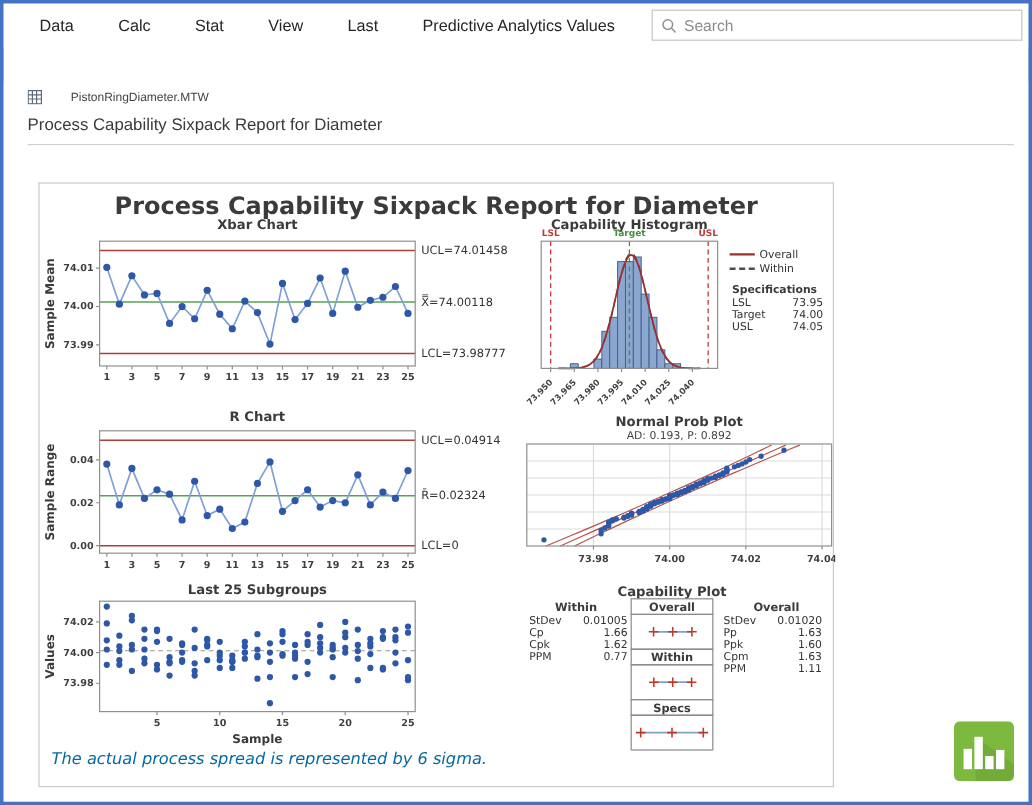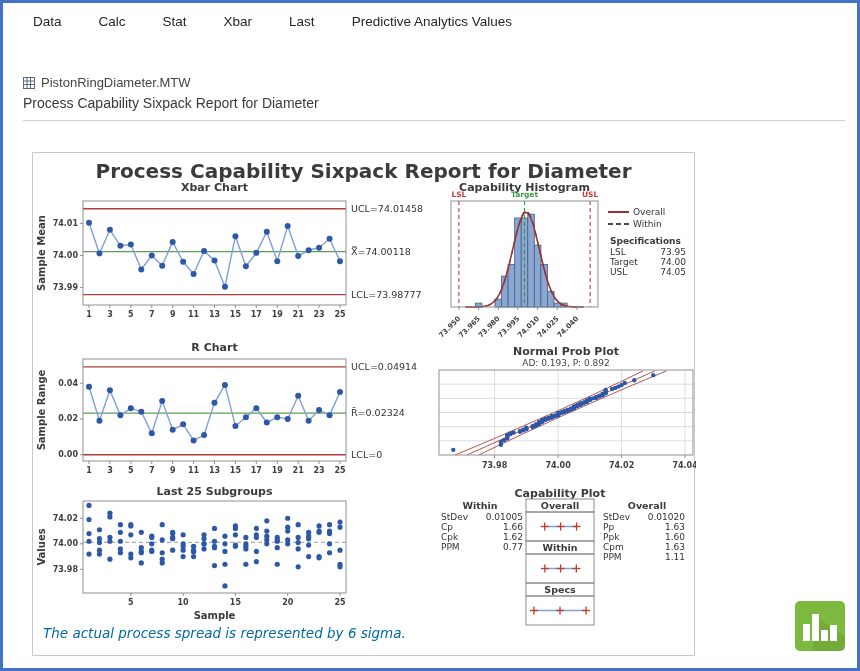--- a/index.html
+++ b/index.html
@@ -19,44 +19,51 @@
   .searchbox input { border:none; outline:none; flex:1; font-size:13px; color:#333; font-family:"Liberation Sans",sans-serif; margin-left:6px; }
   .searchbox input::placeholder { color:#8d8d8d; }
   
   .tabstrip { position:absolute; left:0; top:36px; right:0; height:29px; background:#f0f0f0; border-bottom:1px solid #d9d9d9; }
   .tab { position:absolute; left:0; top:0; height:29px; width:160px; background:#fff; border-top:2px solid #1f3864; border-right:1px solid #d9d9d9; display:flex; align-items:center; padding:0 9px; font-size:11.5px; color:#333; }
   .tab-label { flex:1; white-space:nowrap; overflow:hidden; }
   .tab-caret { font-size:7px; color:#444; margin:0 7px 0 4px; }
   .tab-close { font-size:13px; color:#555; line-height:1; }
   
   .content { position:absolute; left:0; top:65px; right:0; bottom:0; background:#fff; }
-  .worksheet-row { position:absolute; left:20px; top:7px; display:flex; align-items:center; gap:6px; font-size:13px; color:#444; }
+  .worksheet-row { position:absolute; left:20px; top:7px; display:flex; align-items:center; gap:24px; font-size:10px; color:#444; }
   .output-title { position:absolute; left:20px; top:27px; font-size:14px; color:#3a3a3a; }
   .divider { position:absolute; left:20px; right:12px; top:52px; height:1px; background:#cfcfcf; }
   
   .report-panel { position:absolute; left:29px; top:84px; width:663px; height:504px; border:1px solid #c9c9c9; background:#fff; }
   .report-title { position:absolute; left:0; top:6px; width:100%; text-align:center; font-size:20px; font-weight:bold; color:#3b3b3b; font-family:"DejaVu Sans",sans-serif; }
   .chart { position:absolute; }
   .chart text, .report-title, .report-footnote { font-family:"DejaVu Sans",sans-serif; }
   .report-footnote { position:absolute; left:10px; top:472px; font-size:13.5px; font-style:italic; color:#0369a1; }
   .minitab-logo { position:absolute; left:792px; top:533px; width:50px; height:50px; cursor:pointer; }
 </style>
 </head>
 <body>
 
 <div class="app">
 
   <div class="menubar">
     <div class="menu-items">
       <span class="menu-item">Data</span>
       <span class="menu-item">Calc</span>
       <span class="menu-item">Stat</span>
-      <span class="menu-item">Xbar</span>
+      <span class="menu-item">View</span>
       <span class="menu-item">Last</span>
       <span class="menu-item">Predictive Analytics Values</span>
+    </div>
+    <div class="searchbox">
+      <svg width="13" height="13" viewBox="0 0 13 13">
+        <circle cx="5.5" cy="5.5" r="4" fill="none" stroke="#8d8d8d" stroke-width="1.2"></circle>
+        <line x1="8.6" y1="8.6" x2="12" y2="12" stroke="#8d8d8d" stroke-width="1.2"></line>
+      </svg>
+      <input type="text" placeholder="Search" style="">
     </div>
   </div>
 
 
   <div class="content">
 
     <div class="worksheet-row">
       <svg width="12" height="12" viewBox="0 0 12 12">
         <rect x="0.5" y="0.5" width="11" height="11" fill="none" stroke="#5b6b7b"></rect>
         <line x1="0.5" y1="4" x2="11.5" y2="4" stroke="#5b6b7b"></line>

